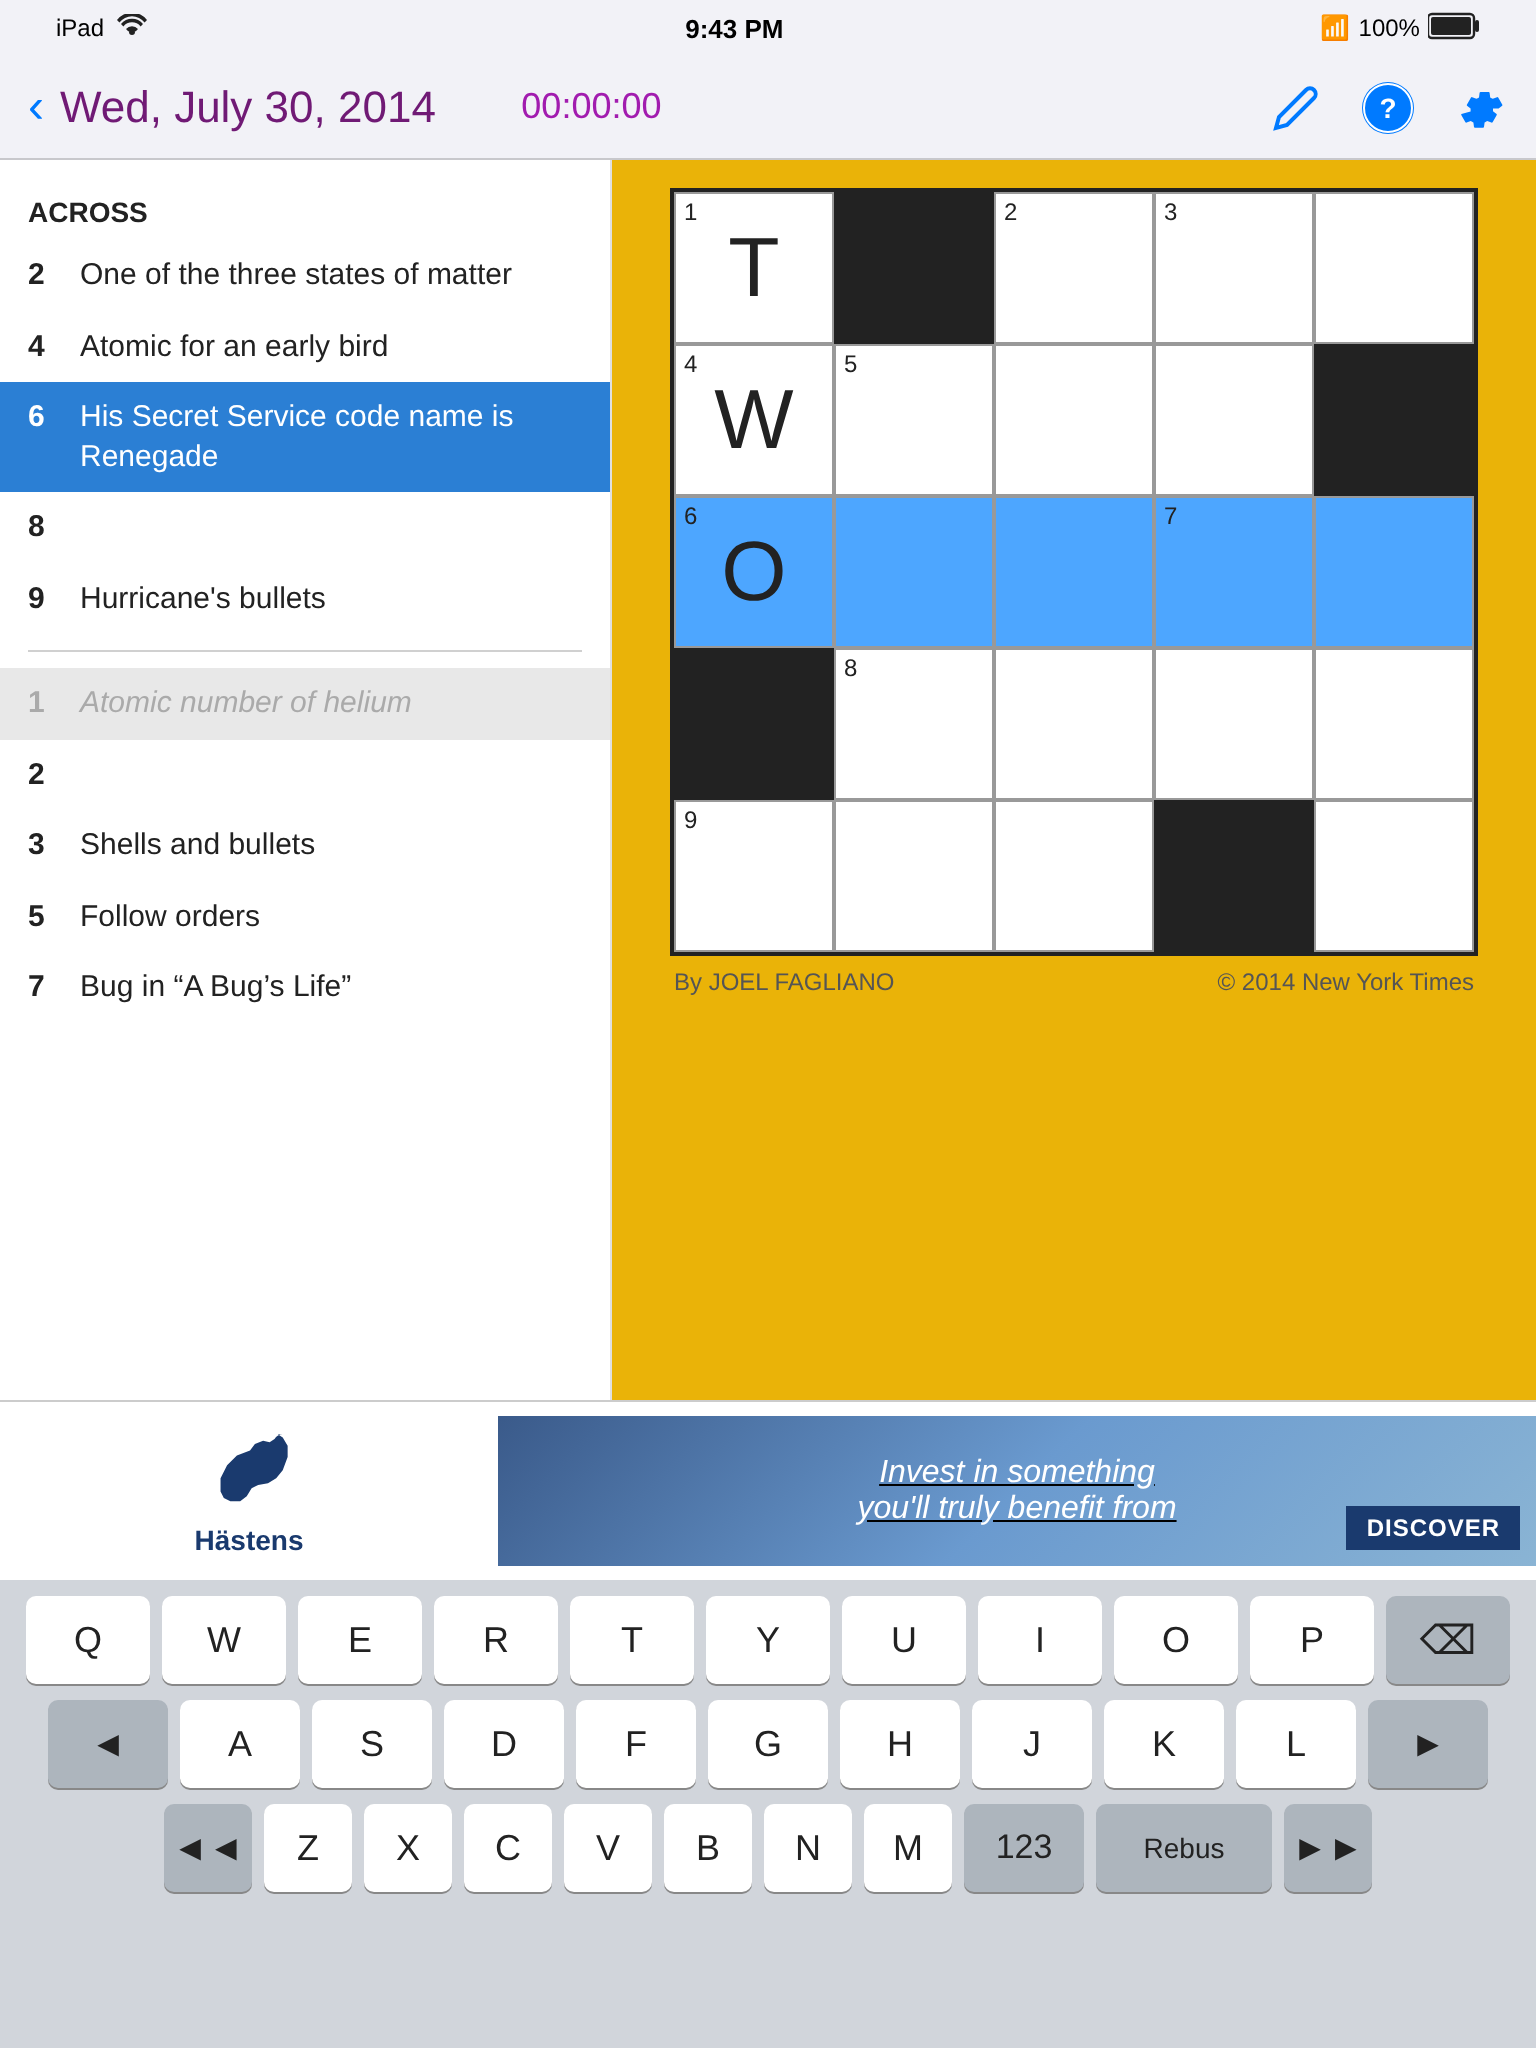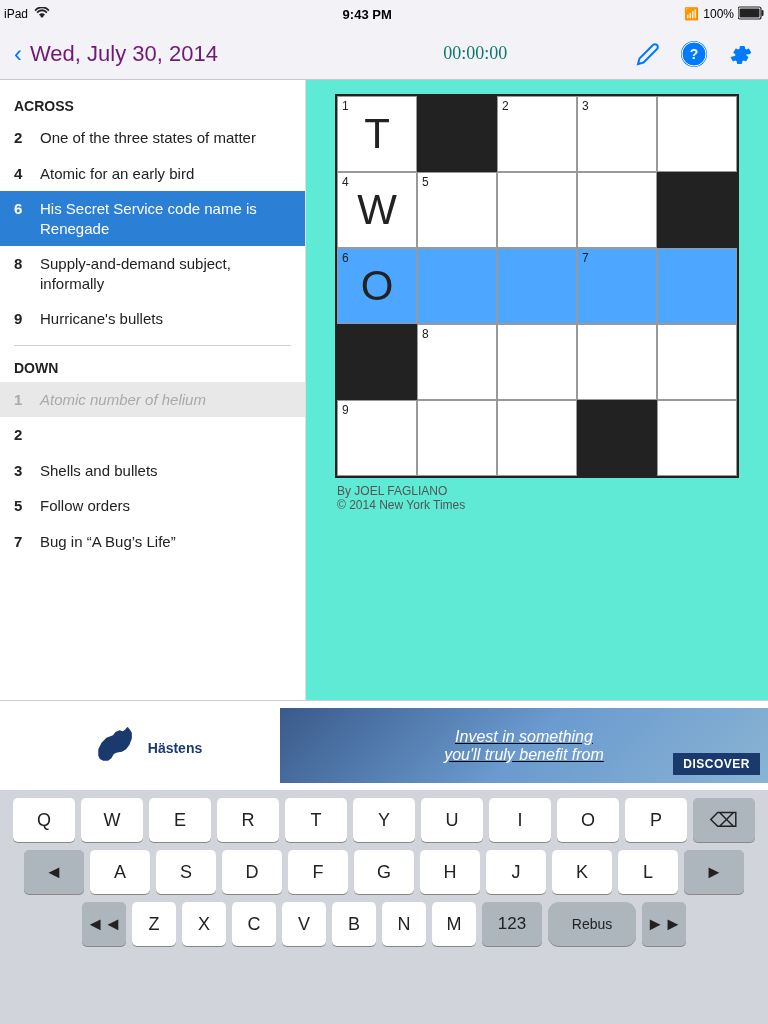--- a/index.html
+++ b/index.html
@@ -11,21 +11,21 @@
       overflow: hidden;
       position: relative;
     }
 
     
     .status-bar {
       display: flex;
       justify-content: space-between;
       align-items: center;
       background: #f2f2f7;
-      padding: 0 4px;
+      padding: 0 28px;
       height: 28px;
       font-size: 12px;
       font-weight: 500;
     }
     .status-left { display: flex; align-items: center; gap: 6px; }
     .status-center { font-size: 13px; font-weight: 700; }
     .status-right { display: flex; align-items: center; gap: 4px; font-size: 12px; }
 
     
     .header {
@@ -48,45 +48,44 @@
       line-height: 1;
     }
     .header-title {
       color: #701a75;
       font-size: 22px;
       font-weight: 400;
       margin-left: 4px;
     }
     .header-center {
       flex: 1;
-      text-align: right;
+      text-align: left;
       font-size: 18px;
       font-weight: 400;
-      color: #0f766e;
-      font-family: Liberation Serif, serif;
+      color: #a21caf;
     }
     .header-icons {
       flex: 1;
       display: flex;
       justify-content: flex-end;
       align-items: center;
       gap: 18px;
     }
     .header-icon {
       width: 28px;
       height: 28px;
       display: flex;
       align-items: center;
       justify-content: center;
     }
 
     
     .main-content {
       display: flex;
-      background: #5eead4;
+      background: #eab308;
       height: 620px;
     }
 
     
     .clue-panel {
       width: 306px;
       background: #fff;
       padding: 12px 0;
       overflow-y: auto;
       border-right: 1px solid #e0e0e0;
@@ -177,43 +176,43 @@
     }
 
     .grid-credit {
       display: flex;
       justify-content: space-between;
       width: 100%;
       margin-top: 6px;
       font-size: 12px;
       color: #555;
       padding: 0 2px;
-      flex-direction: column;
     }
 
     
     .clue-down-highlight {
       background: #e8e8e8;
       border-radius: 0;
     }
 
     
     .ad-banner {
       background: #fff;
       height: 90px;
       display: flex;
       align-items: center;
       border-top: 1px solid #ccc;
       overflow: hidden;
     }
     .ad-left {
-      width: 280px;
+      width: 249px;
       height: 90px;
       background: #fff;
       display: flex;
+      flex-direction: column;
       align-items: center;
       justify-content: center;
       border-right: none;
     }
     .ad-horse {
       width: 70px;
       height: 45px;
     }
     .ad-brand {
       font-size: 14px;
@@ -273,21 +272,21 @@
       align-items: center;
       justify-content: center;
       font-size: 18px;
       font-weight: 400;
       color: #222;
       box-shadow: 0 1px 0 #888;
       cursor: pointer;
       user-select: none;
     }
     .key.wide { min-width: 60px; font-size: 17px; }
-    .key.extra-wide { min-width: 88px; font-size: 14px; border-radius: 11px; }
+    .key.extra-wide { min-width: 88px; font-size: 14px; }
     .key.dark {
       background: #adb5bd;
       color: #222;
     }
     .key-row.row1 .key { width: 62px; }
     .key-row.row2 { padding: 0 20px; }
     .key-row.row2 .key { width: 62px; }
 
     .bottom-bar {
       height: 10px;
@@ -359,30 +358,28 @@
     <div class="clue-item">
       <span class="clue-num">4</span>
       <span class="clue-text">Atomic for an early bird</span>
     </div>
     <div class="clue-item selected">
       <span class="clue-num">6</span>
       <span class="clue-text">His Secret Service code name is Renegade</span>
     </div>
     <div class="clue-item">
       <span class="clue-num">8</span>
-      <span class="clue-text">Supply-and-demand subject, informally</span>
     </div>
     <div class="clue-item">
       <span class="clue-num">9</span>
       <span class="clue-text">Hurricane's bullets</span>
     </div>
 
     <div class="divider"></div>
 
-    <div class="section-header">DOWN</div>
 
     <div class="clue-item clue-down-highlight">
       <span class="clue-num" style="color:#aaa;">1</span>
       <span class="clue-text" style="color:#aaa;font-style:italic;">Atomic number of helium</span>
     </div>
     <div class="clue-item">
       <span class="clue-num">2</span>
     </div>
     <div class="clue-item">
       <span class="clue-num">3</span>

